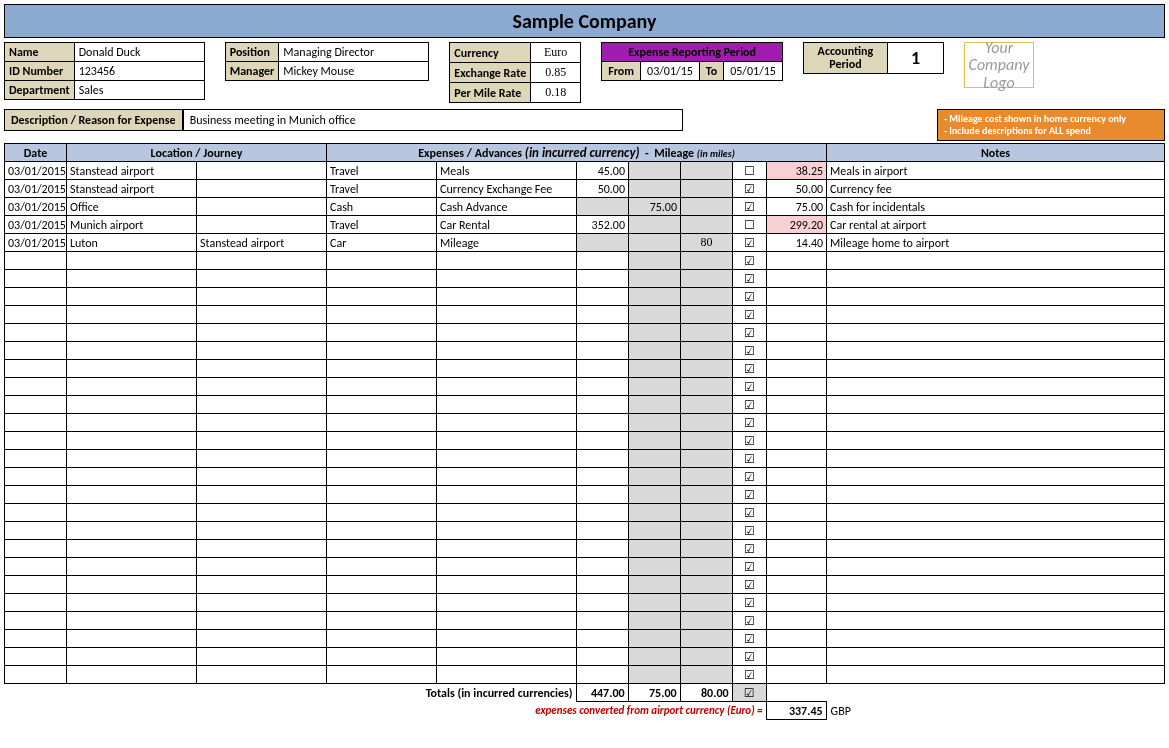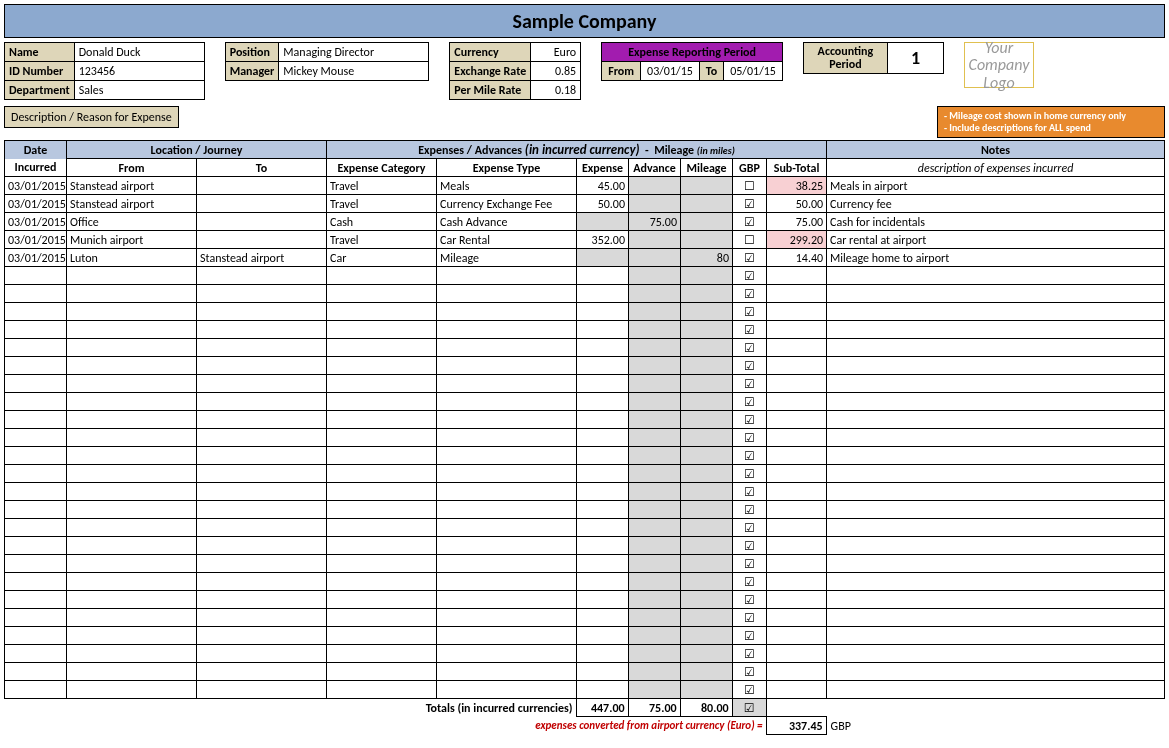--- a/index.html
+++ b/index.html
@@ -57,21 +57,21 @@
     text-align: center;
     font-size: 16px;
     font-style: italic;
     color: #999;
     line-height: 1.1;
   }
   .desc-row { display: flex; gap: 0; margin-bottom: 2px; align-items: flex-start; }
   .desc-lbl {
     background: #ded6b9;
     border: 1px solid #000;
-    font-weight: normal;
+    font-weight: bold;
     padding: 3px 6px;
   }
   .desc-val {
     border: 1px solid #000;
     padding: 3px 6px;
     width: 500px;
   }
   .note-box {
     margin-left: auto;
     background: #e88a2e;
@@ -93,21 +93,21 @@
     padding: 1px 3px;
     height: 18px;
     overflow: hidden;
     white-space: nowrap;
   }
   table.main th { background: #b8c7df; font-weight: bold; text-align: center; }
   table.main .sub-th { background: #fff; font-weight: bold; text-align: center; }
   .grey { background: #d9d9d9; }
   .pink { background: #f8d0d3; }
   .num { text-align: right; }
-  .ctr { text-align: right; }
+  .ctr { text-align: center; font-family: Liberation Serif, serif; }
   .chk { text-align: center; font-family: Arial; }
   .convert-label {
     text-align: right;
     font-style: italic;
     font-weight: bold;
     color: #c00000;
     font-size: 11px;
     padding: 4px 6px;
   }
   tr.empty td { height: 18px; }
@@ -181,20 +181,21 @@
       <td class="lbl" style="width:84px;line-height:1.1">Accounting Period</td>
       <td class="acct-num" rowspan="1">1</td>
     </tr>
   </tbody>
     </table>
   <div class="logo-box">Your Company Logo</div>
 </div>
 
 <div class="desc-row">
   <div class="desc-lbl">Description / Reason for Expense</div>
+  <div class="desc-val">Business meeting in Munich office</div>
   <div class="note-box">
     <div>- Mileage cost shown in home currency only</div>
     <div>- Include descriptions for ALL spend</div>
   </div>
 </div>
 
 <table class="main">
   <colgroup>
     <col style="width:62px">
       <col style="width:130px">
@@ -210,33 +211,20 @@
   </colgroup>
   <thead>
     <tr>
       <th rowspan="1" style="border-bottom:none">Date</th>
       <th colspan="2">Location / Journey</th>
       <th colspan="7">
         <span style="font-weight:bold">Expenses / Advances </span><i style="font-size:13px">(in incurred currency)</i>
         <span style="font-weight:bold"> &nbsp;-&nbsp; Mileage </span><i style="font-size:10px">(in miles)</i>
       </th>
       <th>Notes</th>
-    </tr>
-    <tr>
-      <th class="sub-th" style="border-top:none">Incurred</th>
-      <th class="sub-th">From</th>
-      <th class="sub-th">To</th>
-      <th class="sub-th">Expense Category</th>
-      <th class="sub-th">Expense Type</th>
-      <th class="sub-th">Expense</th>
-      <th class="sub-th">Advance</th>
-      <th class="sub-th">Mileage</th>
-      <th class="sub-th">GBP</th>
-      <th class="sub-th">Sub-Total</th>
-      <th class="sub-th" style="font-style:italic;font-weight:normal">description of expenses incurred</th>
     </tr>
   </thead>
   <tbody id="expense-body">
       <tr>
         <td>03/01/2015</td>
         <td>Stanstead airport</td>
         <td></td>
         <td>Travel</td>
         <td>Meals</td>
         <td class="num">45.00</td>

